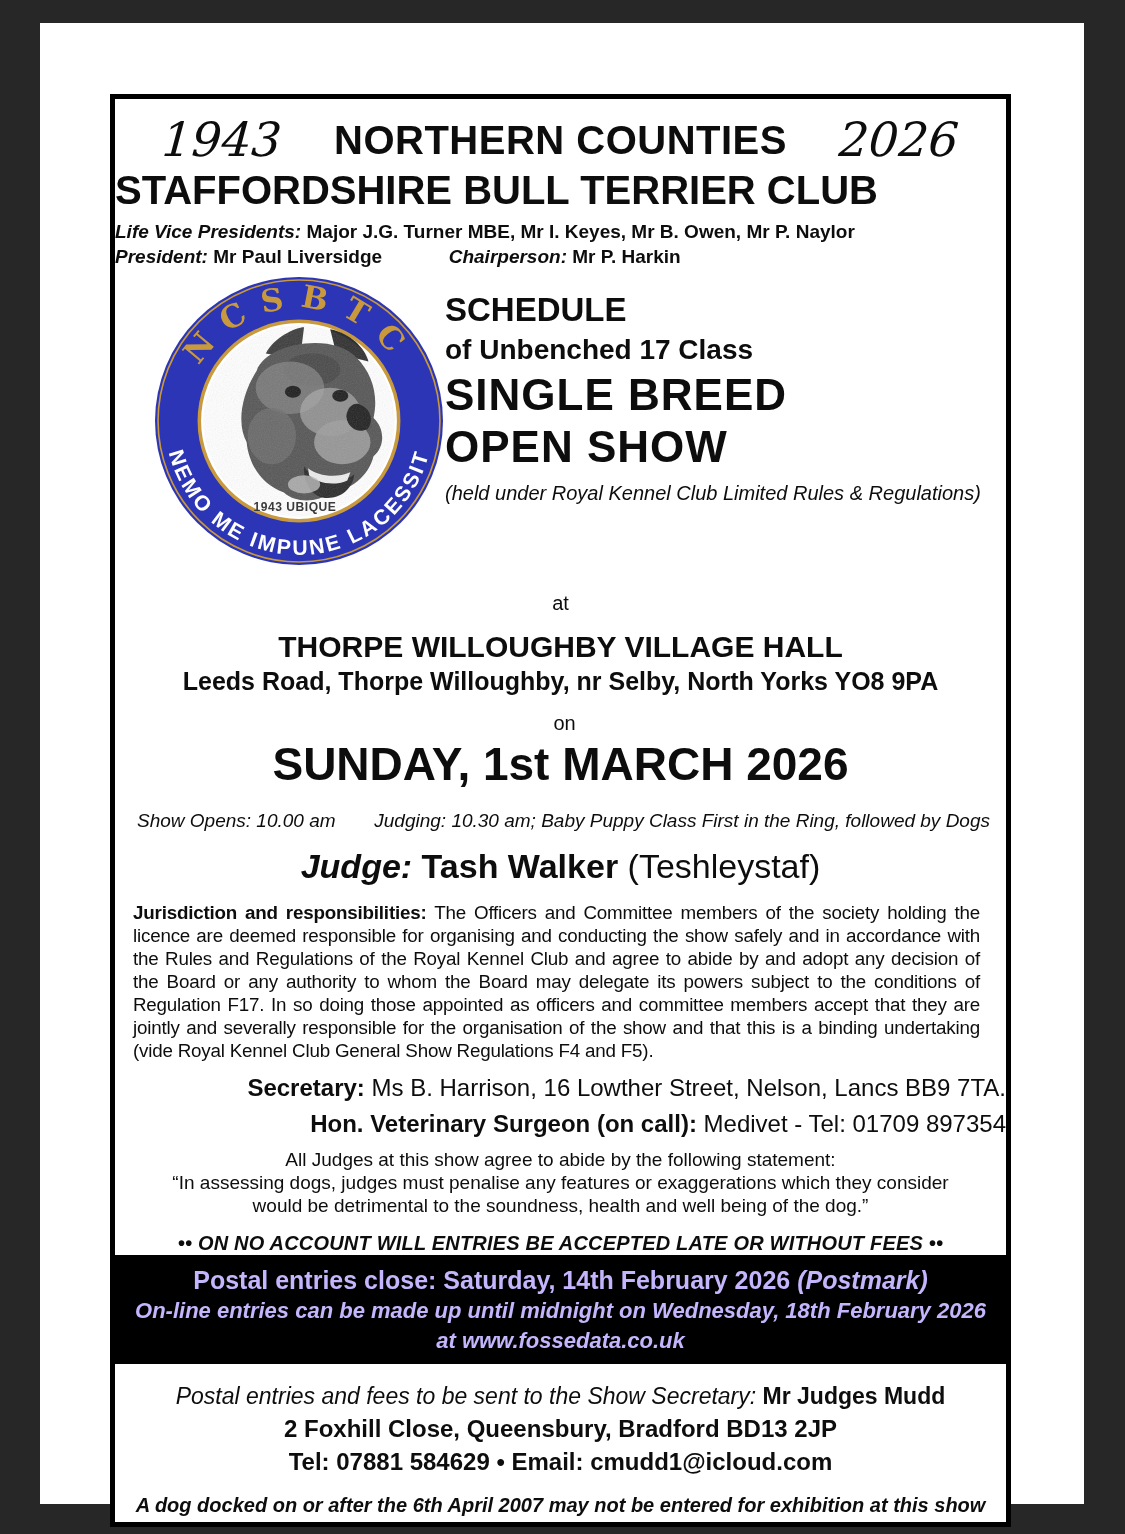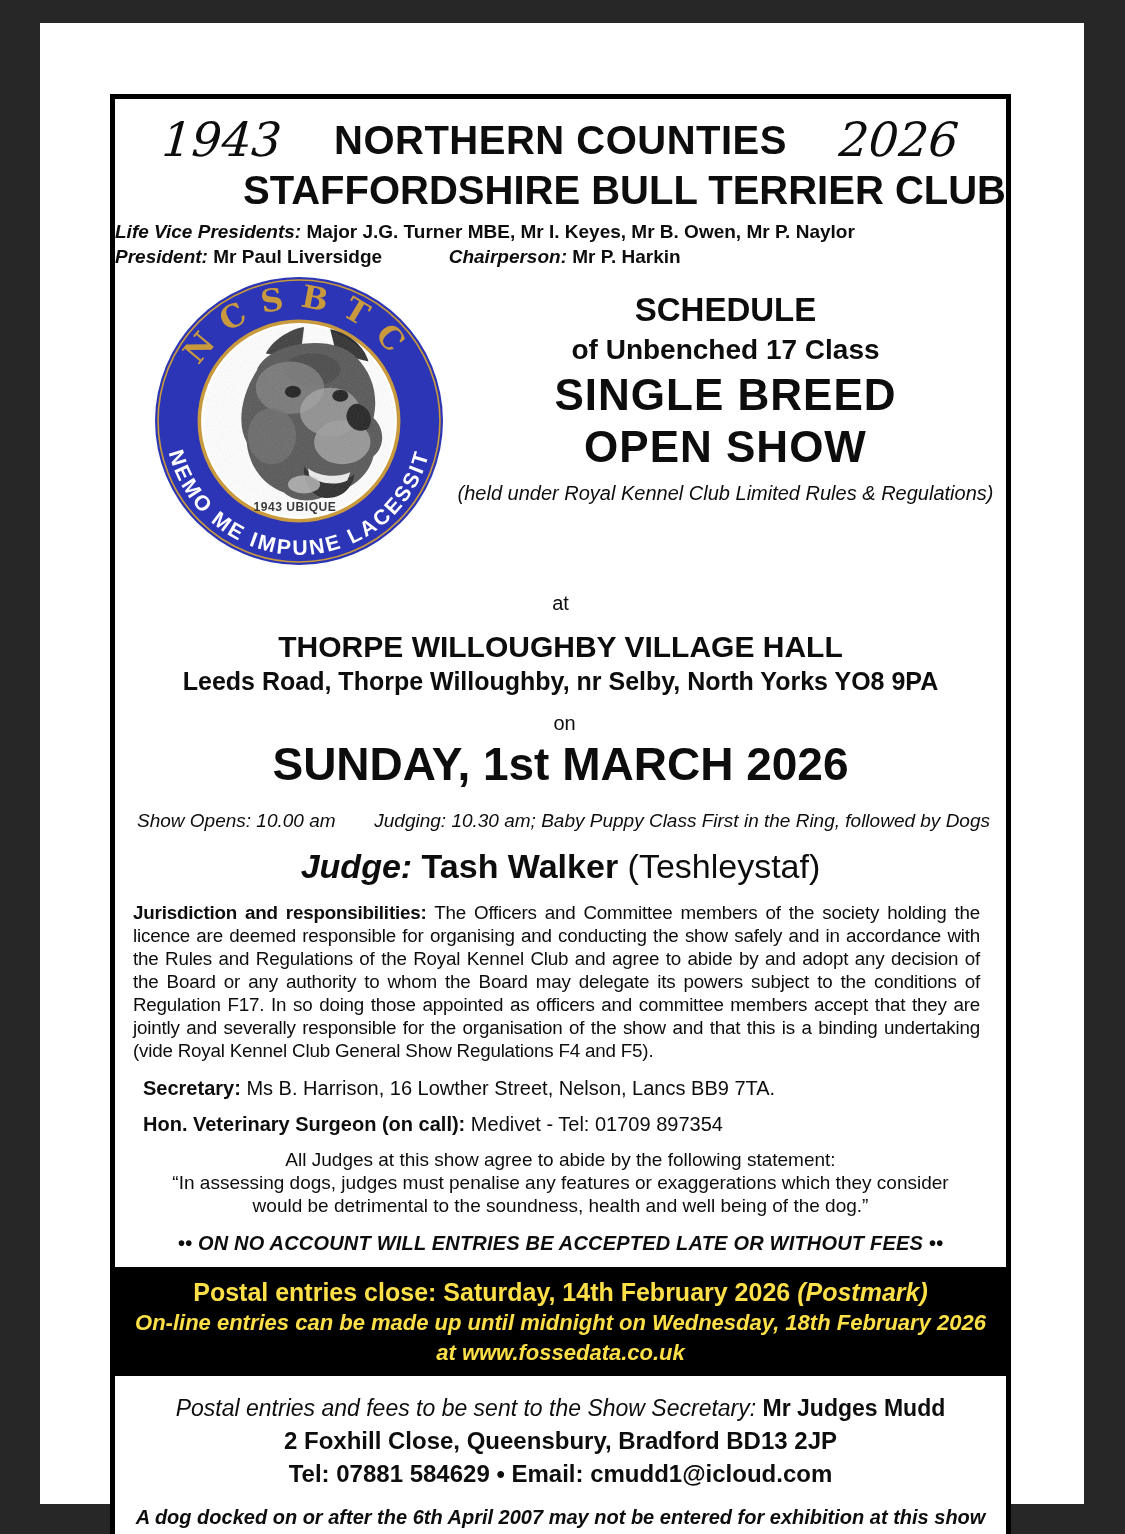--- a/index.html
+++ b/index.html
@@ -29,36 +29,36 @@
     display:flex;justify-content:center;align-items:center;
     gap:52px;margin-top:16px;line-height:50px;
   }
   .year{
     font-family:"DejaVu Serif", serif;
     font-style:italic;font-size:47px;font-weight:500;
     transform:skewX(-4deg);
   }
   .club-title-1{font-size:40px;font-weight:bold;letter-spacing:0.5px;}
   .club-title-2{
-    text-align:right;font-size:40px;font-weight:bold;
+    text-align:left;font-size:40px;font-weight:bold;
     letter-spacing:0px;line-height:46px;margin-top:2px;
   }
   .officers-line{
     text-align:left;font-size:19px;font-weight:bold;
     line-height:25px;margin-top:6px;
   }
   .officers-line .lbl{font-style:italic;}
   .officers-line .gap{display:inline-block;width:56px;}
   
   .logo-schedule-row{position:relative;min-height:300px;}
   .club-logo{
     position:absolute;left:38px;top:6px;width:292px;height:292px;
   }
   .schedule-col{
-    margin-left:330px;text-align:center;padding-top:20px;
+    margin-left:330px;text-align:left;padding-top:20px;
   }
   .sch-heading{font-size:33px;font-weight:bold;line-height:42px;}
   .sch-sub{font-size:28px;font-weight:bold;line-height:38px;}
   .sch-breed{font-size:44px;font-weight:bold;line-height:52px;letter-spacing:1px;}
   .sch-rules{font-size:20px;font-style:italic;line-height:32px;margin-top:4px;}
   
   .small-word{text-align:center;font-size:20px;line-height:24px;margin-top:22px;}
   .hall-name{text-align:center;font-size:30px;font-weight:bold;line-height:36px;margin-top:14px;}
   .hall-addr{text-align:center;font-size:25px;font-weight:bold;line-height:32px;}
   .show-date{text-align:center;font-size:46px;font-weight:bold;line-height:54px;margin-top:2px;}
@@ -72,32 +72,32 @@
   .judge-line .jl{font-weight:bold;font-style:italic;}
   .judge-line .jn{font-weight:bold;}
   
   .jurisdiction{
     padding:0 26px 0 18px;margin-top:14px;
     font-size:18.8px;line-height:23px;text-align:justify;
     letter-spacing:-0.2px;
   }
   .jurisdiction .lbl{font-weight:bold;}
   
-  .center-line{text-align:left;font-size:20px;line-height:24px;padding-left:28px;}
+  .center-line{text-align:right;font-size:24px;line-height:24px;}
   .center-line .lbl{font-weight:bold;}
   .mt14{margin-top:14px;} .mt12{margin-top:12px;}
   .italic{font-style:italic;}
   .statement-line{text-align:center;font-size:19px;line-height:23px;}
   .no-late{
     text-align:center;font-size:20px;font-weight:bold;font-style:italic;
     line-height:24px;margin-top:14px;letter-spacing:0.2px;
   }
   
   .entries-banner{
-    margin-top:12px;background:#000;color:#fde047;
+    background:#000;color:#c4b5fd;
     text-align:center;padding:9px 0 8px 0;
   }
   .banner-l1{font-size:25px;font-weight:bold;line-height:32px;}
   .banner-l1 .pm{font-style:italic;}
   .banner-l2{font-size:22px;font-weight:bold;font-style:italic;line-height:30px;}
   
   .contact-block{text-align:center;padding-top:16px;}
   .contact-lead{font-size:23px;line-height:32px;}
   .contact-lead .lead-it{font-style:italic;}
   .contact-lead .nm{font-weight:bold;}

